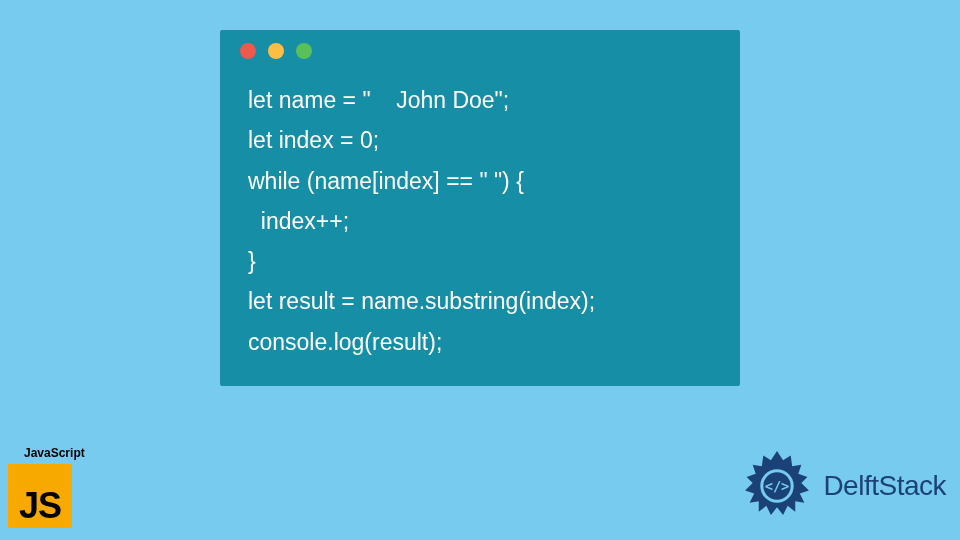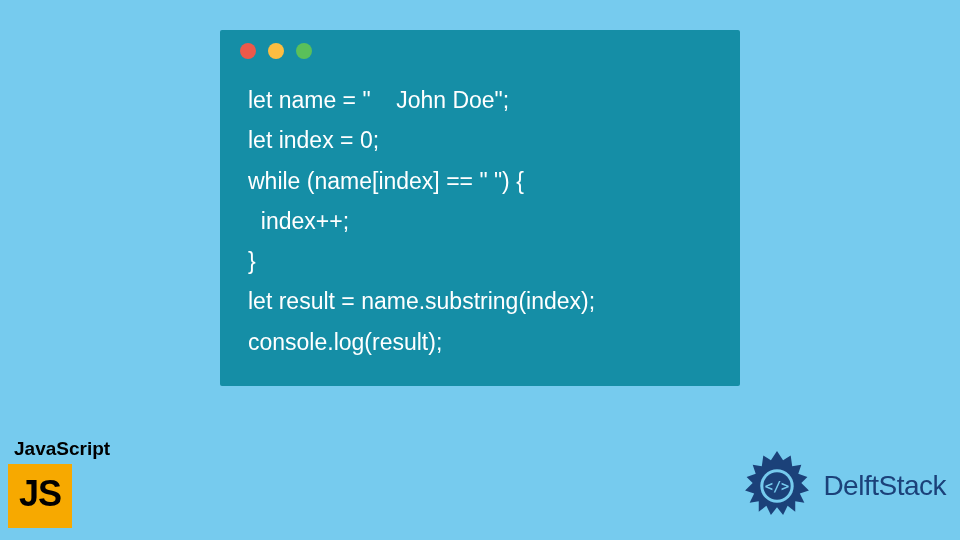--- a/index.html
+++ b/index.html
@@ -46,33 +46,33 @@
   }
   .js-badge {
     position: absolute;
     left: 8px;
     bottom: 12px;
     display: flex;
     flex-direction: column;
     align-items: flex-start;
   }
   .js-label {
-    font-size: 19px;
+    font-size: 12px;
     font-weight: 700;
     color: #000;
     margin-bottom: 4px;
-    margin-left: 6px;
+    margin-left: 16px;
     text-align: right;
   }
   .js-logo {
     width: 64px;
     height: 64px;
     background: #f7a900;
     display: flex;
-    align-items: center;
+    align-items: flex-end;
     justify-content: center;
     padding-bottom: 4px;
   }
   .js-text {
     color: #000;
     font-weight: 700;
     font-size: 36px;
     letter-spacing: -1px;
     line-height: 1;
   }

